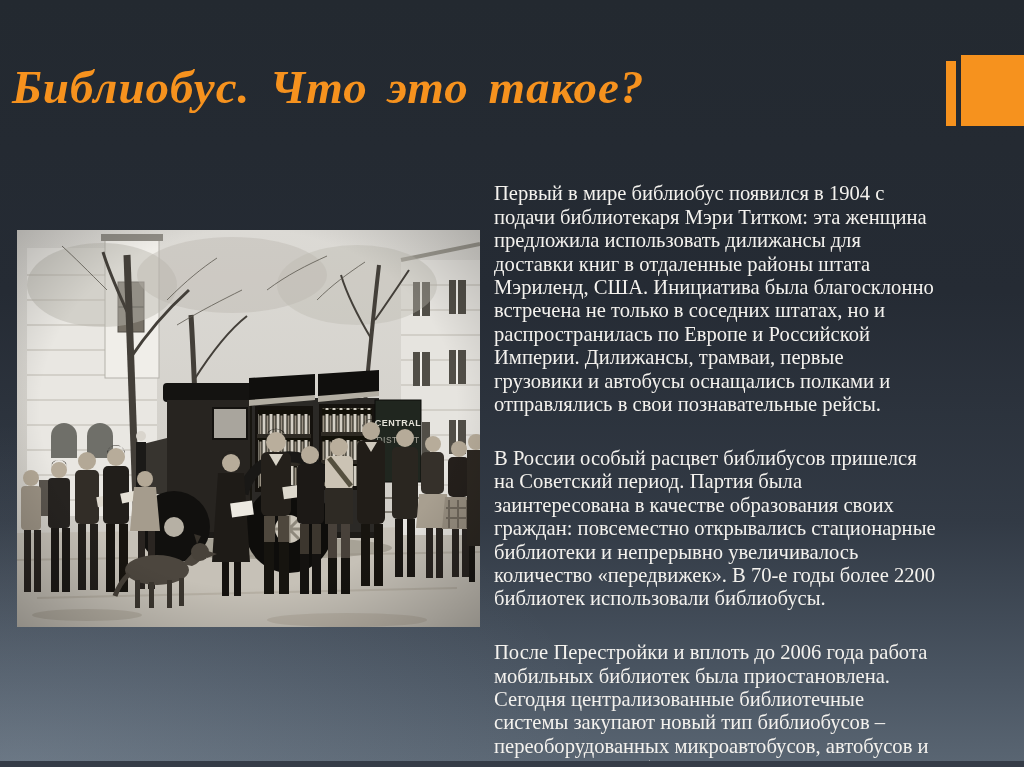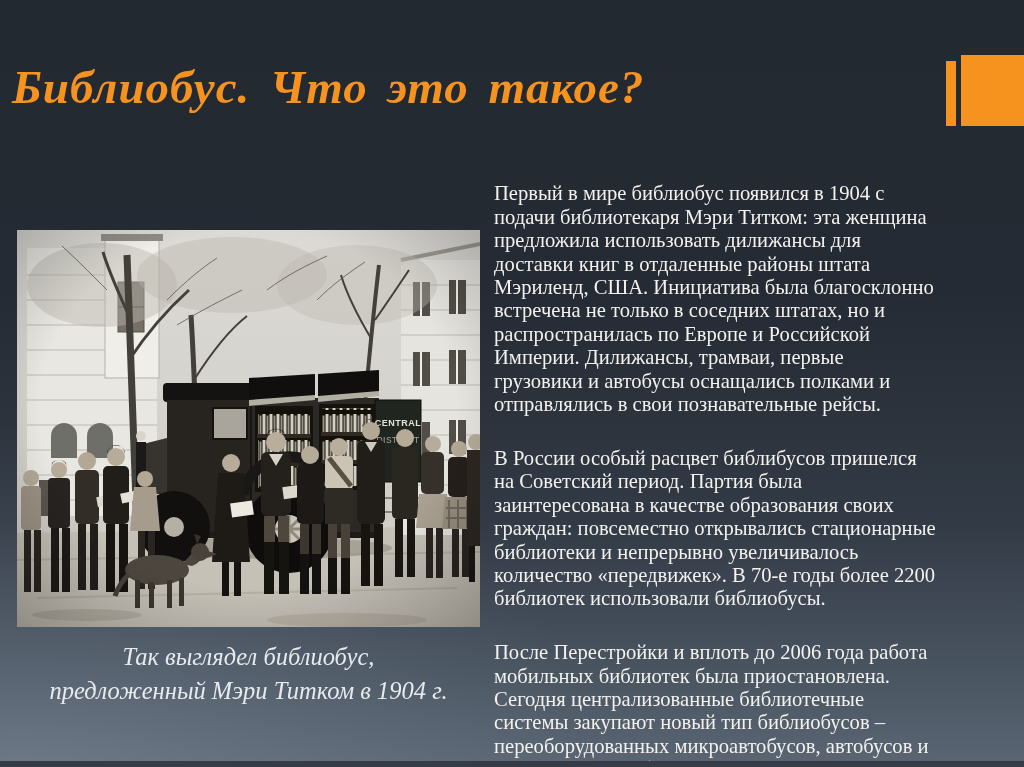--- a/index.html
+++ b/index.html
@@ -309,22 +309,20 @@
           <circle cx="459" cy="212" r="8" fill="#b6ab99"></circle>
           <rect x="450" y="220" width="13" height="96" fill="#2c2721"></rect>
           <rect x="452" y="316" width="6" height="36" fill="#1a1713"></rect>
         </g>
       </g>
 
       <rect x="0" y="0" width="463" height="397" fill="url(#vig)"></rect>
     </svg>
   </figure>
 
-  <div class="caption">Так выглядел библиобус,
-предложенный  Мэри Титком в 1904 г.</div>
 
   <div class="body-text">
     <p>Первый в мире библиобус появился в 1904 с
 подачи библиотекаря Мэри Титком: эта женщина
 предложила использовать дилижансы для
 доставки книг в отдаленные районы штата
 Мэриленд, США. Инициатива была благосклонно
 встречена не только в соседних штатах, но и
 распространилась по Европе и Российской
 Империи. Дилижансы, трамваи, первые

